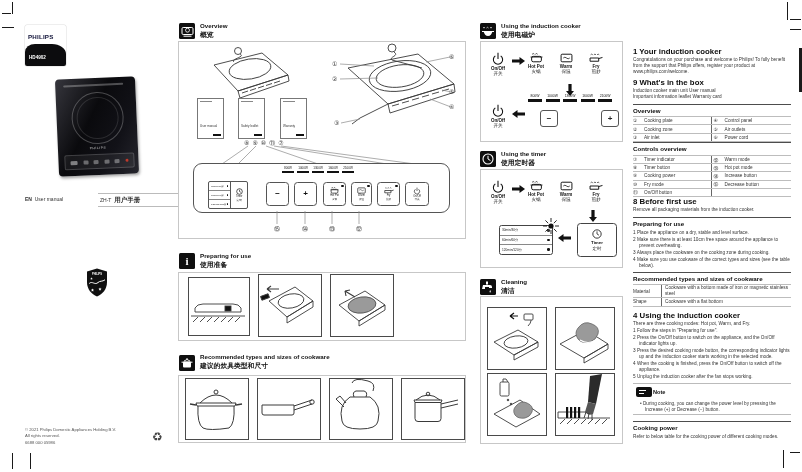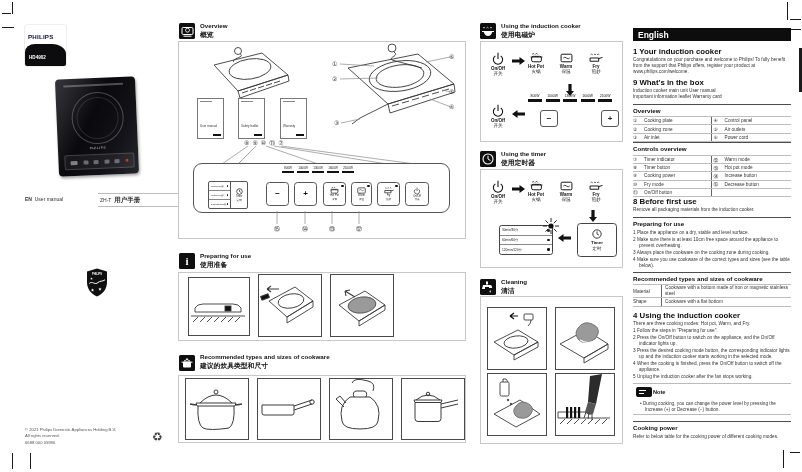--- a/index.html
+++ b/index.html
@@ -636,23 +636,20 @@
           <rect x="14" y="33" width="2.2" height="11"></rect>
         <rect x="18" y="33" width="2.2" height="11"></rect>
           <rect x="22" y="33" width="2.2" height="11"></rect>
       </g>
       <path d="M34,2 L46,0 L40,30 L32,28 Z" fill="#2b2b2b"></path>
       <path d="M32,28 l8,2 l-3,10 q-5,2 -8,-2 z" fill="#555"></path>
       <path d="M30,38 l-2,6 M33,39 l-1,6 M36,40 l0,6" stroke="#333" stroke-width="0.9"></path>
     </svg>
   </div>
 
-  <div class="abs" style="left:633px;top:28px;width:158px;height:13px;background:#0d0d0d;display:flex;align-items:center;">
-    <span style="color:#fff;font-weight:bold;font-size:8.5px;padding-left:5px;">English</span>
-  </div>
 
   <div class="enh1" style="left:633px;top:47px;">1 Your induction cooker</div>
   <div class="enbody" style="left:633px;top:57px;width:158px;">Congratulations on your purchase and welcome to Philips! To fully benefit from the support that Philips offers, register your product at www.philips.com/welcome.</div>
 
   <div class="enh1" style="left:633px;top:78px;">9 What's in the box</div>
   <div class="enbody pre" style="left:633px;top:88px;width:158px;">Induction cooker main unit   User manual
 Important information leaflet   Warranty card</div>
 
   <div class="rule" style="left:633px;top:104px;width:158px;"></div>
   <div class="ensub" style="left:633px;top:107px;">Overview</div>

